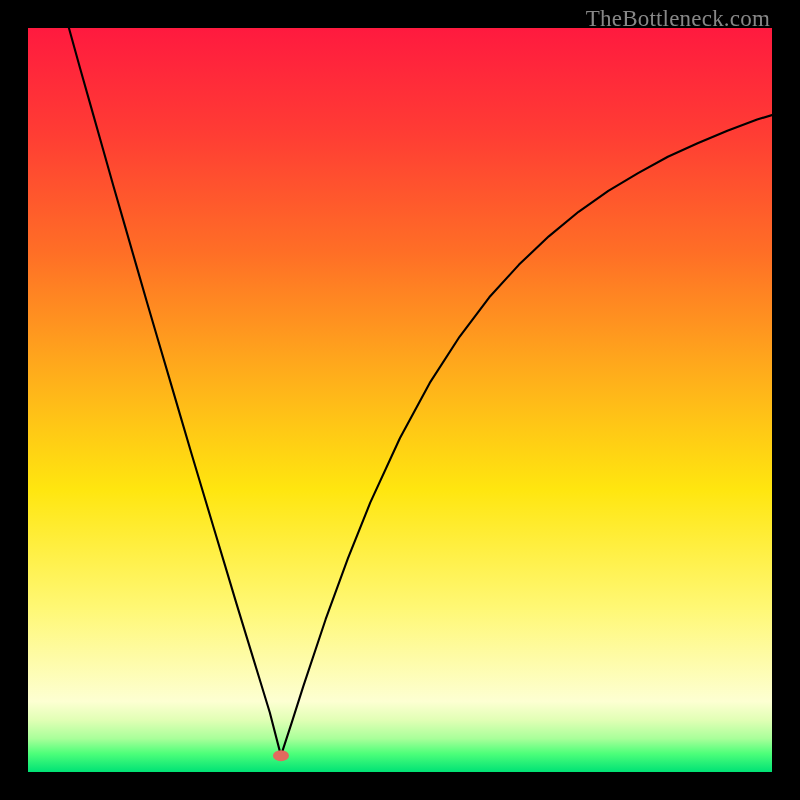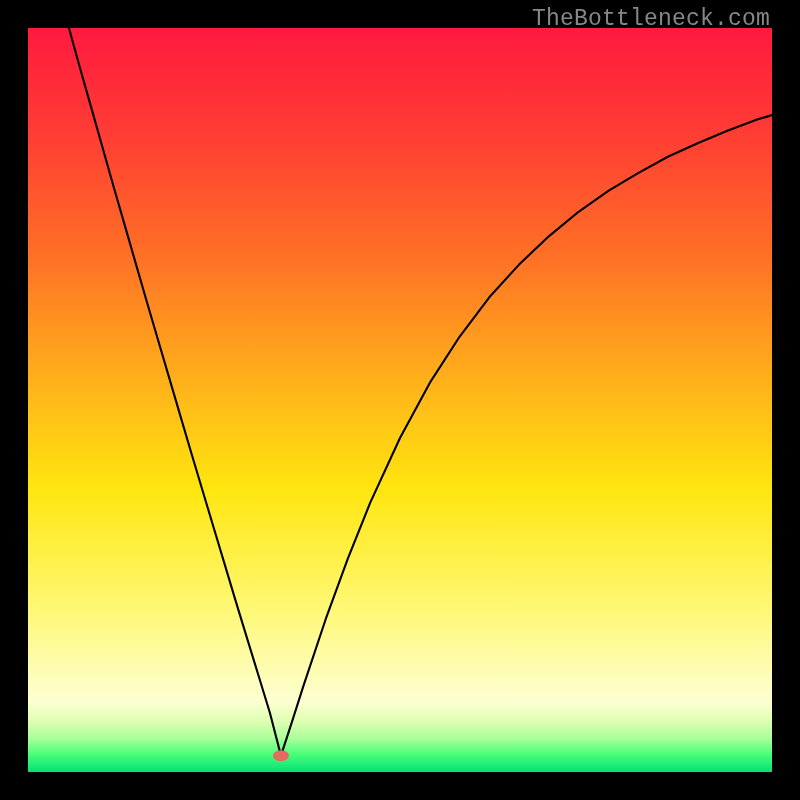--- a/index.html
+++ b/index.html
@@ -15,21 +15,21 @@
     left: 28px;
     top: 28px;
     width: 744px;
     height: 744px;
     background: #000;
   }
   .watermark {
     position: absolute;
     top: 6px;
     right: 30px;
-    font-family: Liberation Mono, monospace;
+    font-family: Liberation Serif, serif;
     font-size: 23px;
     font-weight: 500;
     color: #878787;
     letter-spacing: 0.2px;
   }
   svg {
     display: block;
   }
 </style>
 </head>

